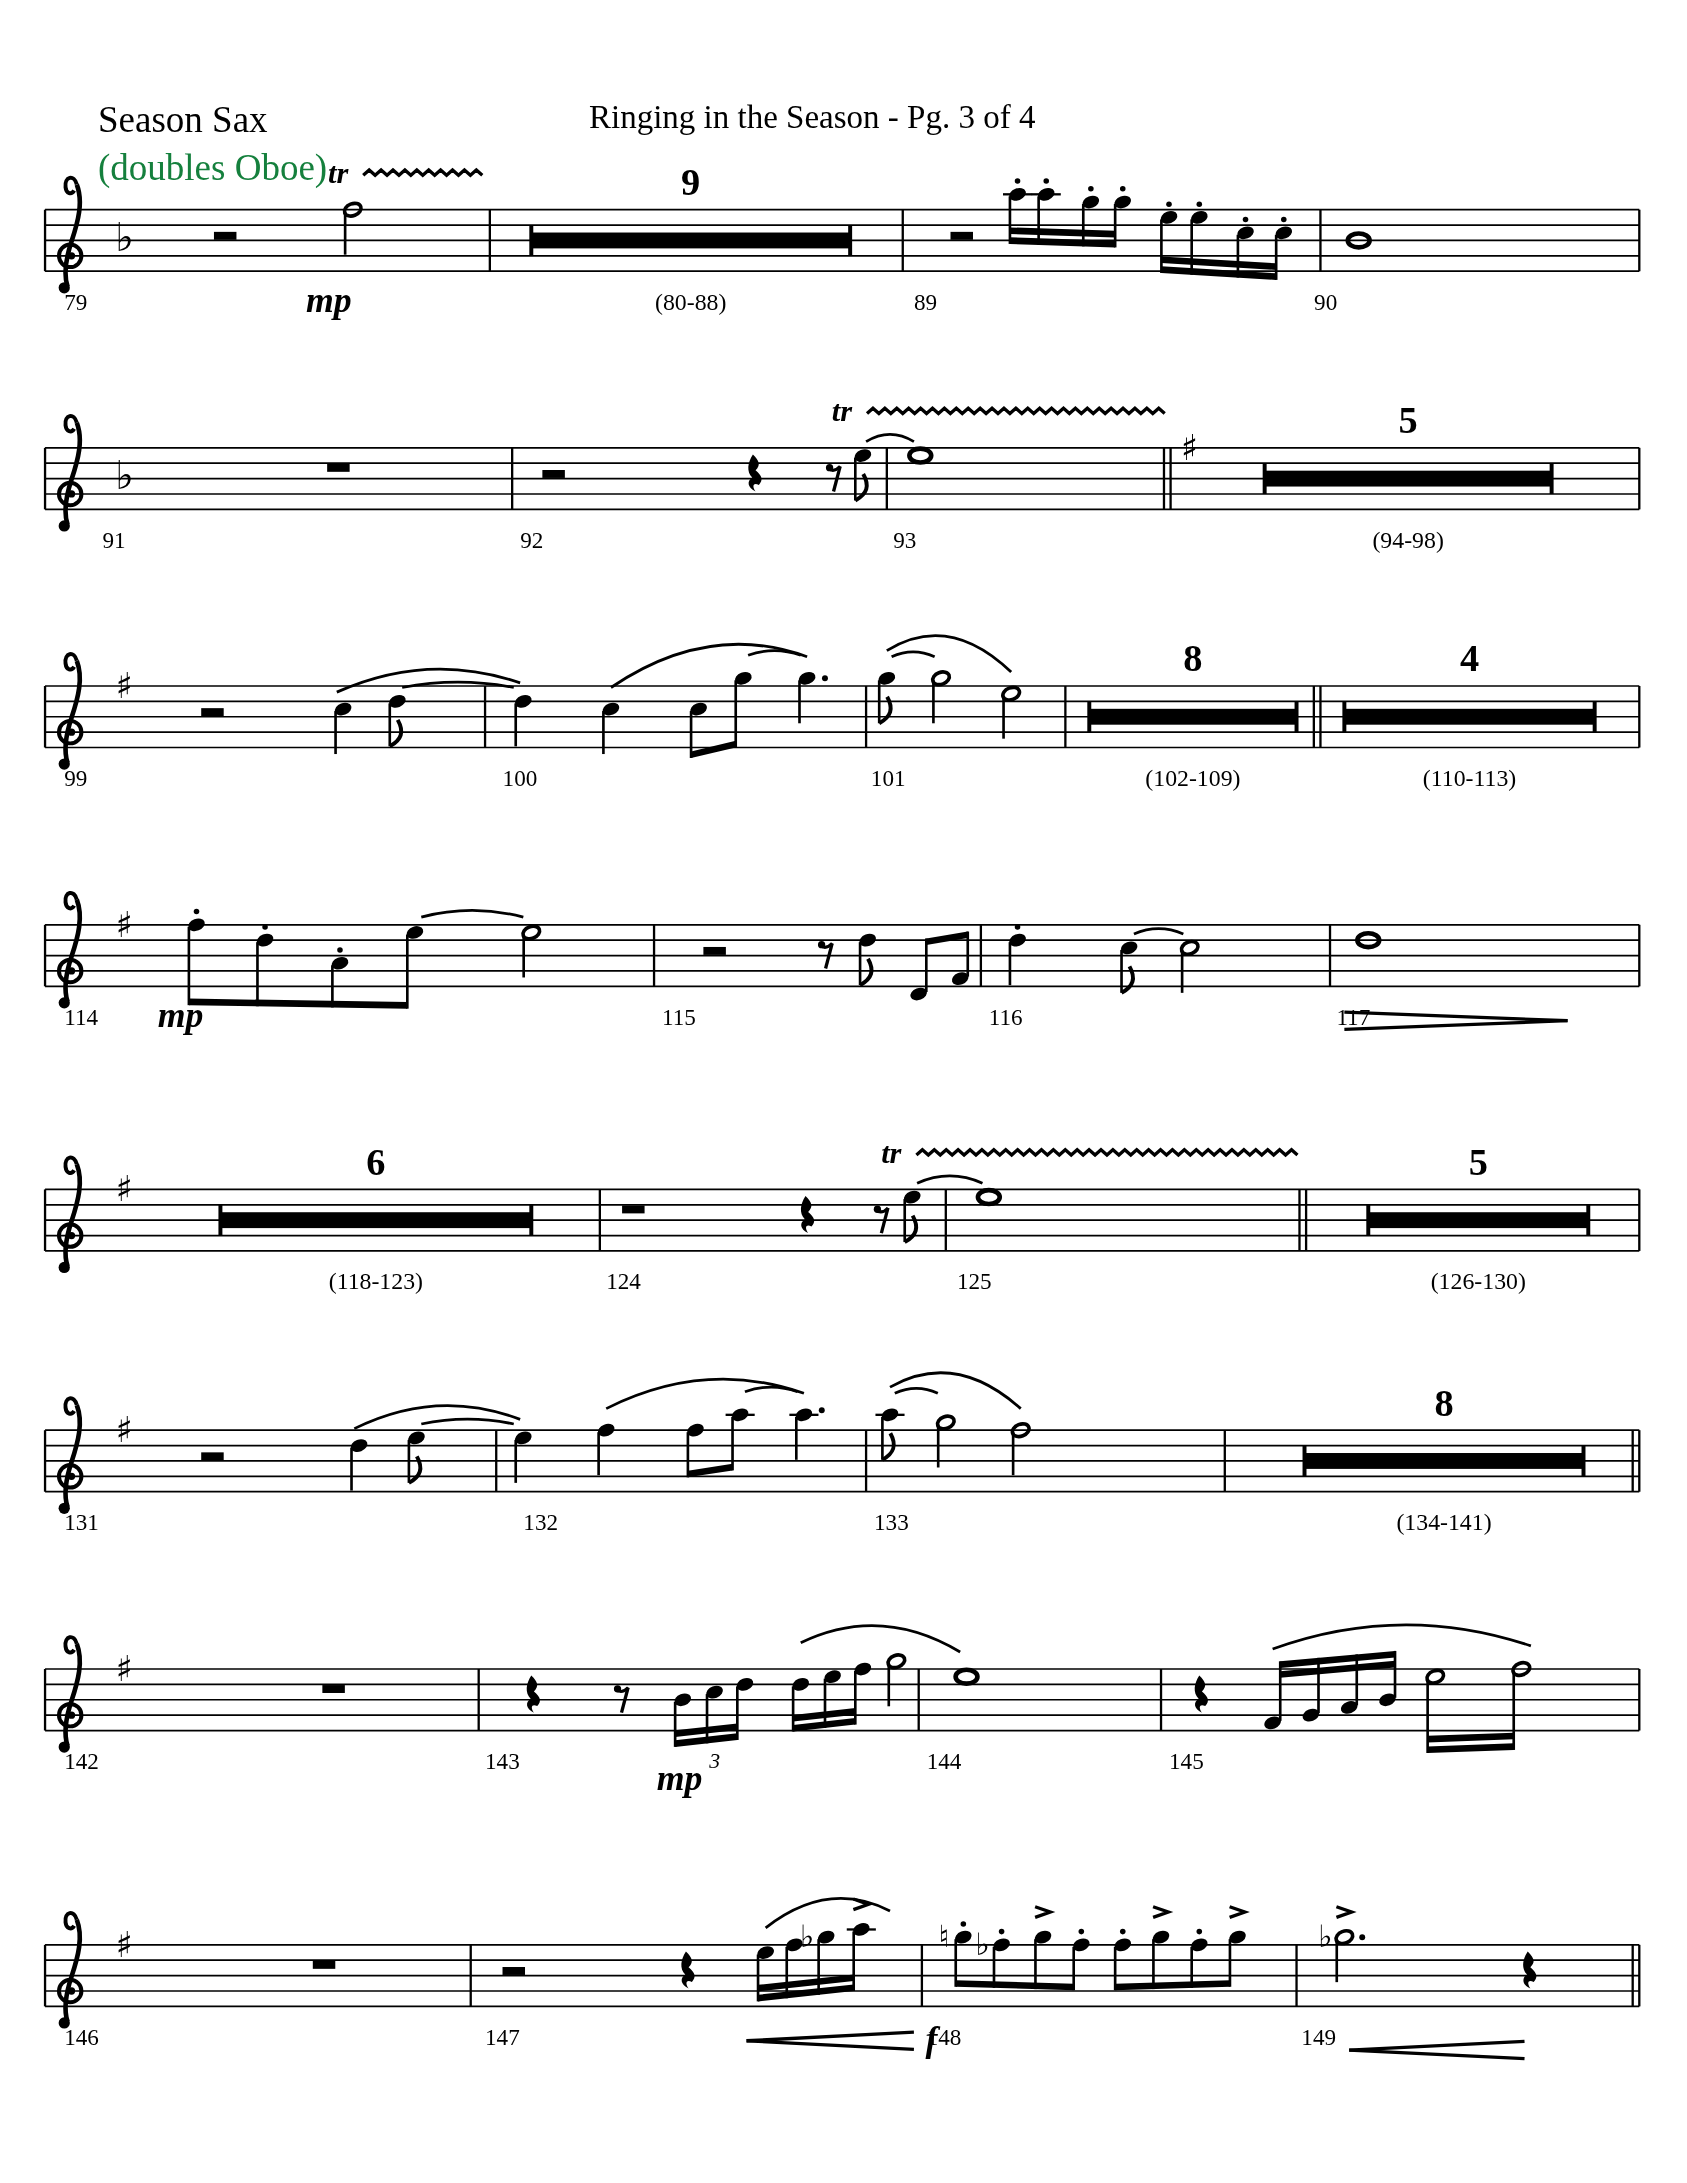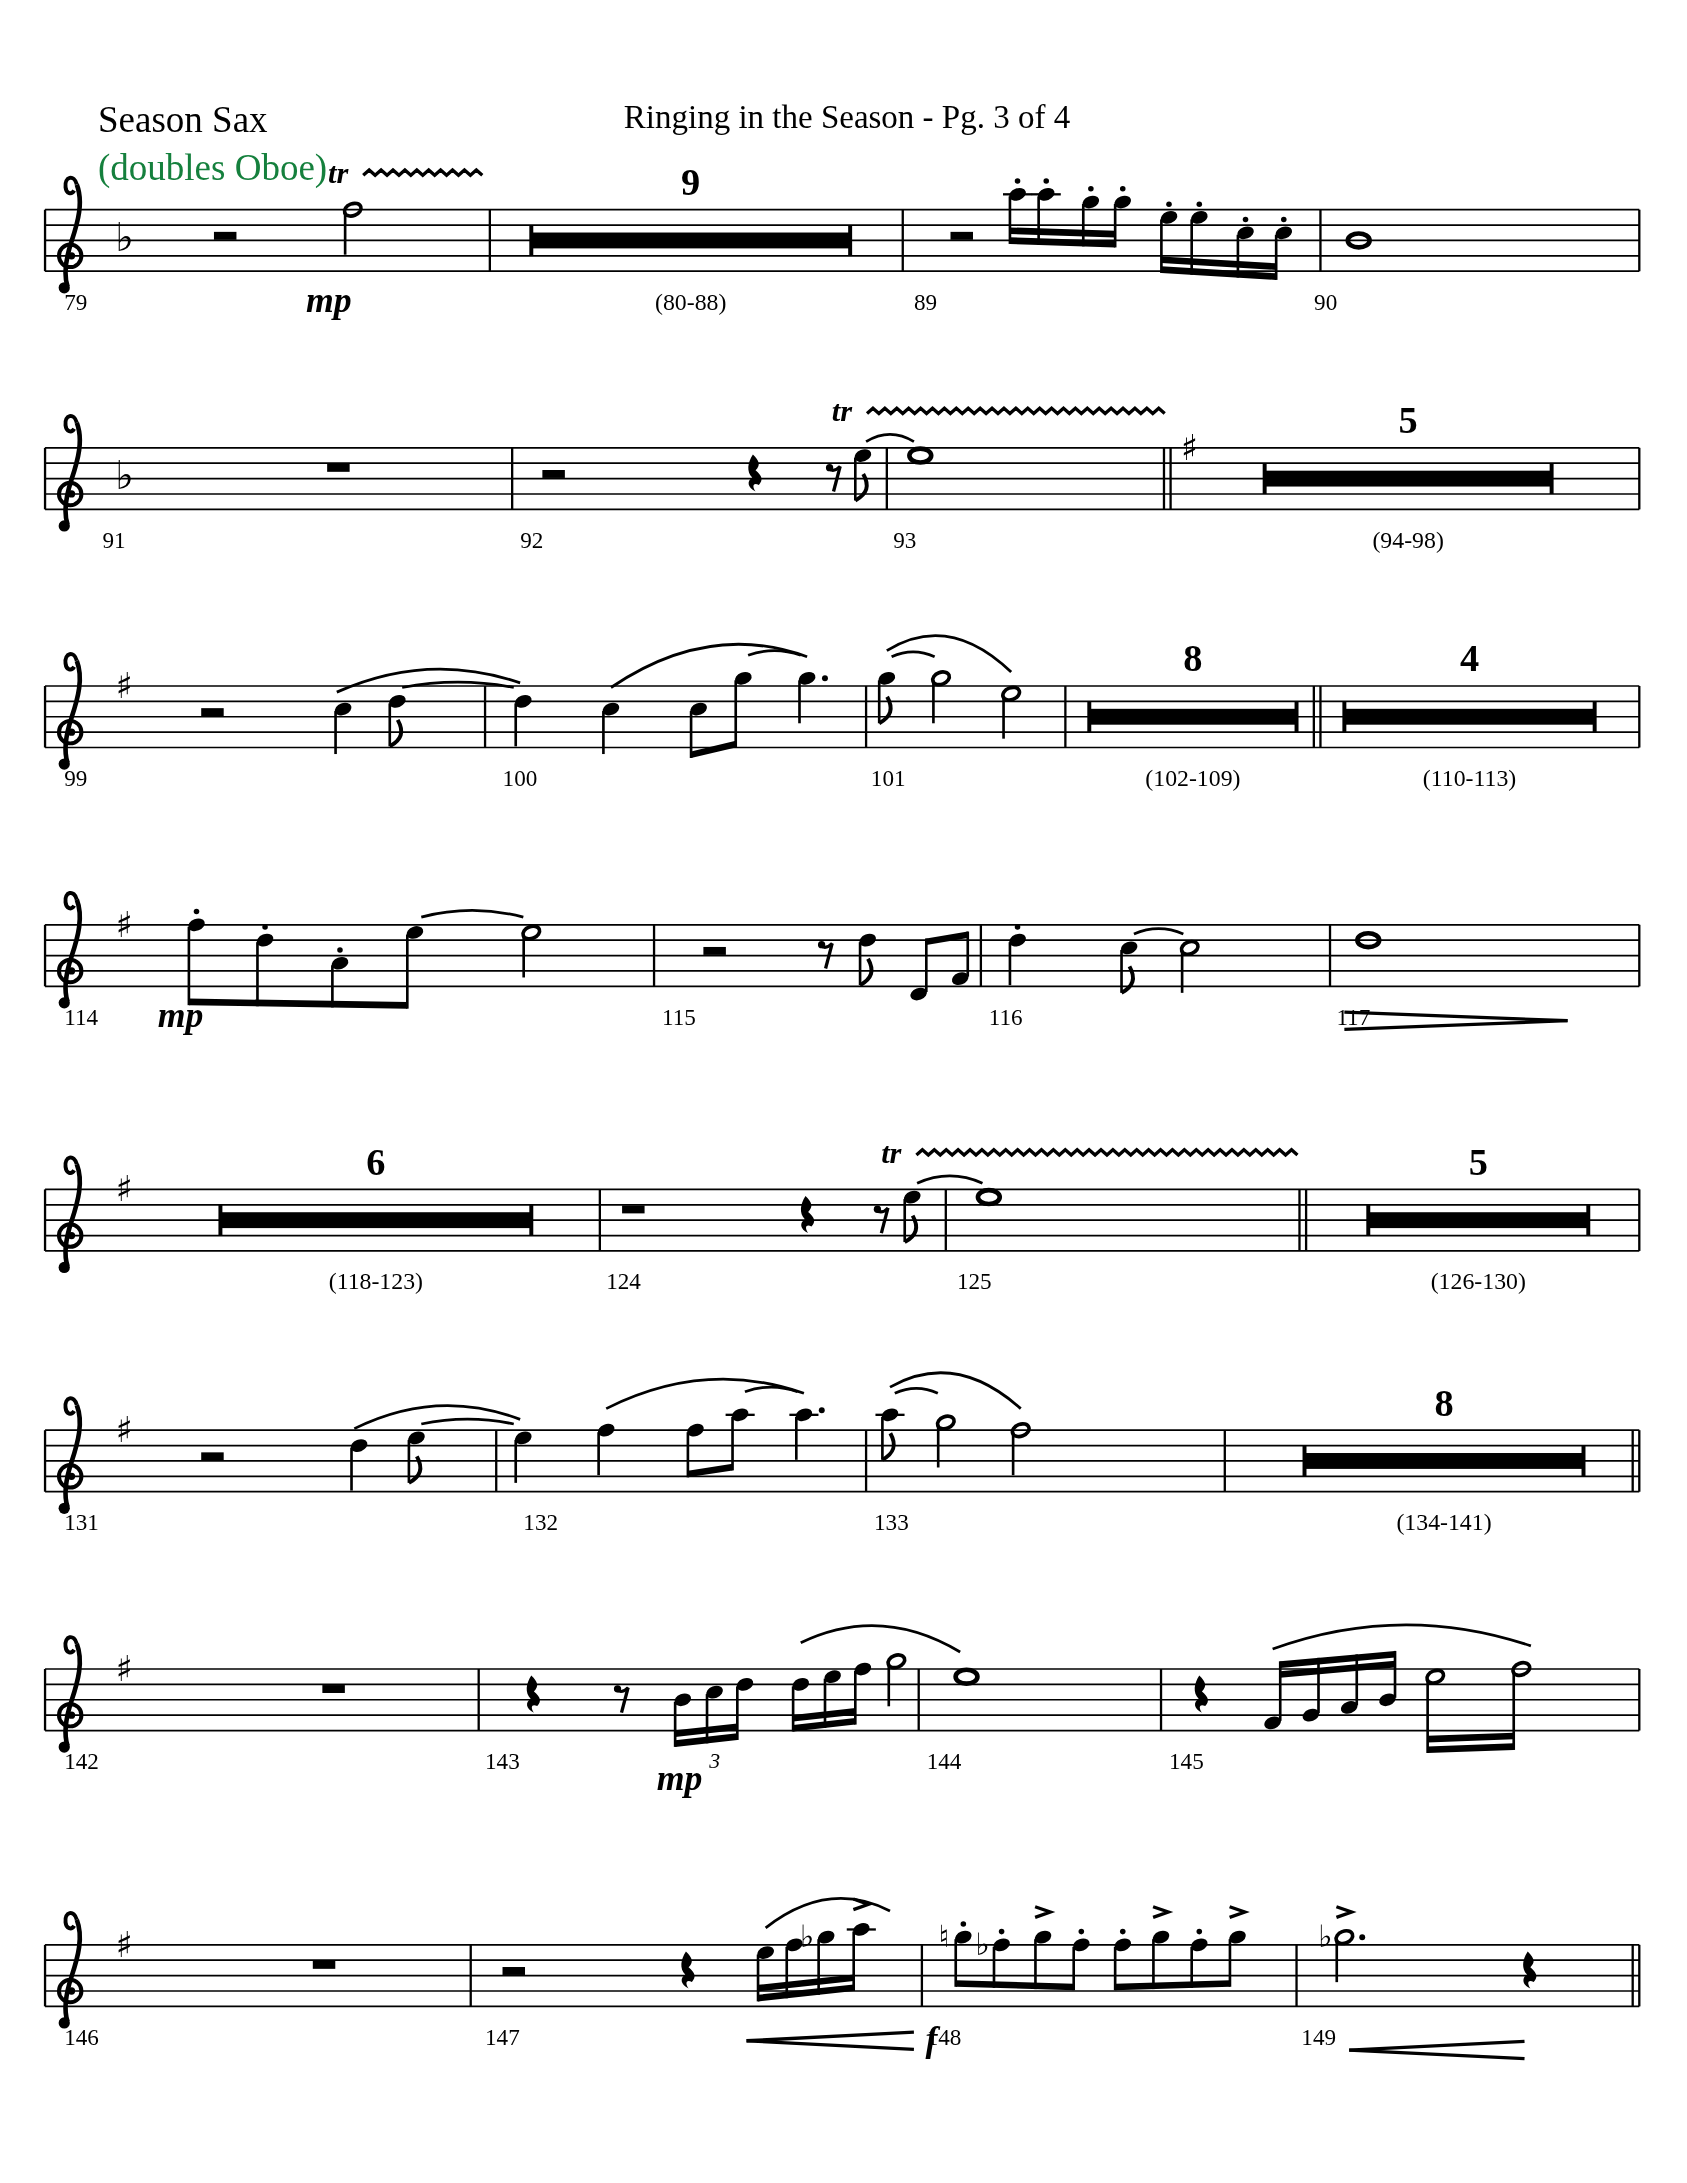--- a/index.html
+++ b/index.html
@@ -14,21 +14,21 @@
   .hdr-instrument{
     position:absolute;left:98px;top:98px;
     font-size:37px;color:#000;white-space:nowrap;
   }
   .hdr-sub{
     position:absolute;left:98px;top:146px;
     font-size:37px;color:#15803d;white-space:nowrap;
   }
   .hdr-title{
     position:absolute;left:589px;top:99px;width:516px;
-    font-size:33px;color:#000;text-align:center;white-space:nowrap;
+    font-size:33px;color:#000;white-space:nowrap;
   }
   svg text{user-select:none;}
 </style>
 </head>
 <body>
 
 <div class="page">
   <div class="hdr-instrument">Season Sax</div>
   <div class="hdr-sub">(doubles Oboe)</div>
   <div class="hdr-title">Ringing in the Season - Pg. 3 of 4</div>

